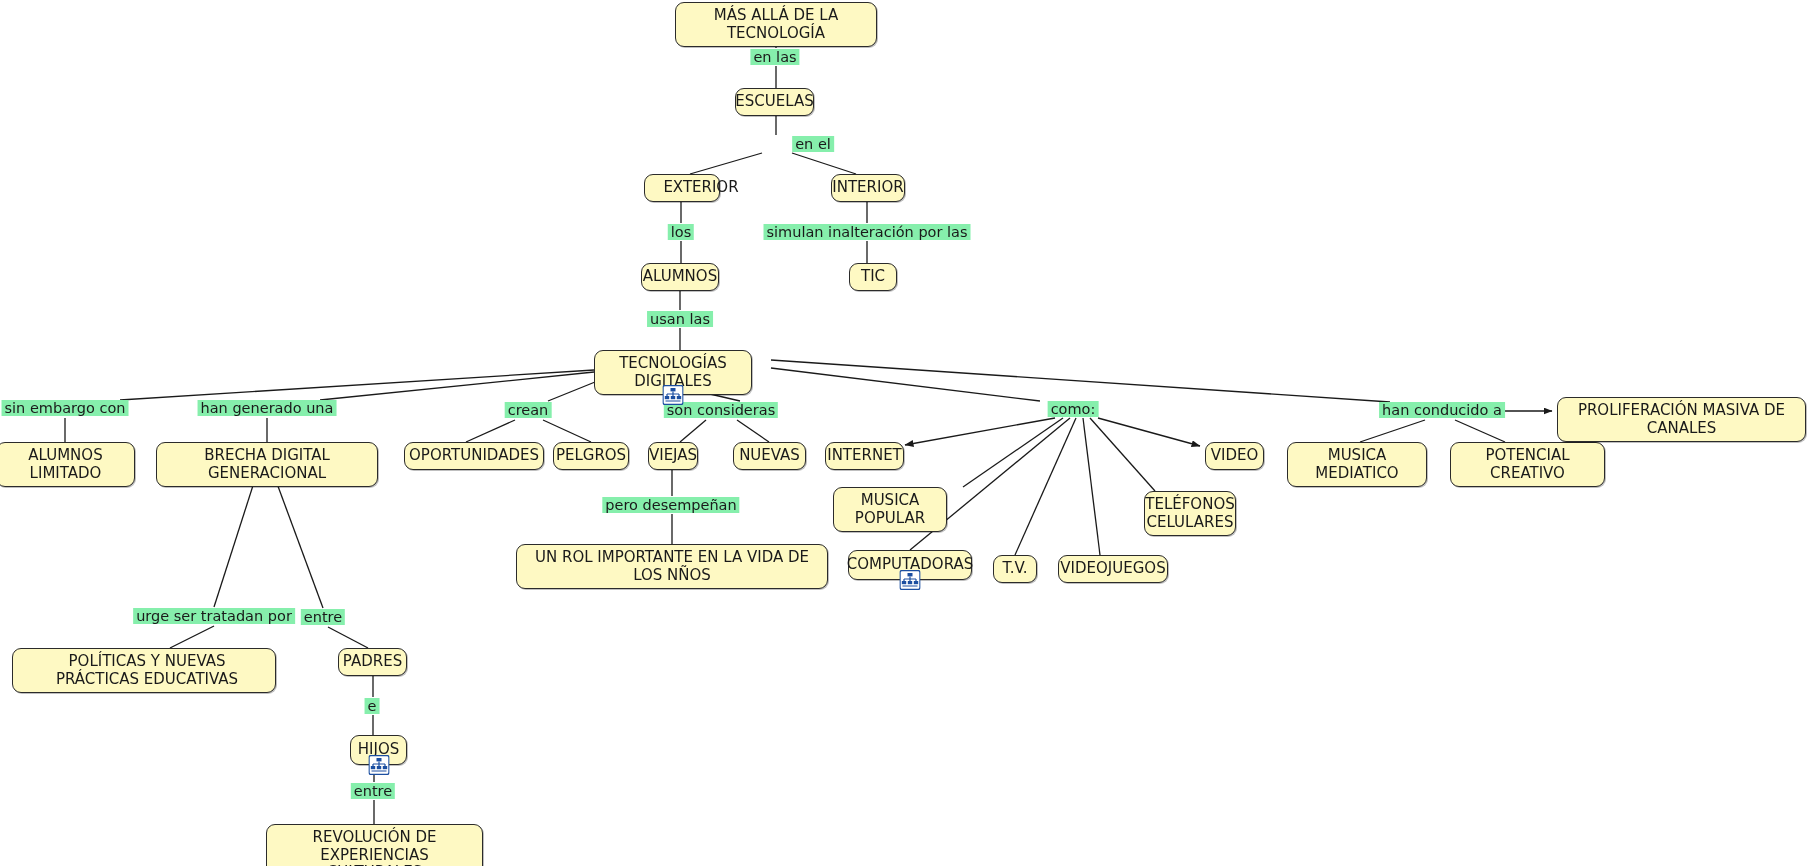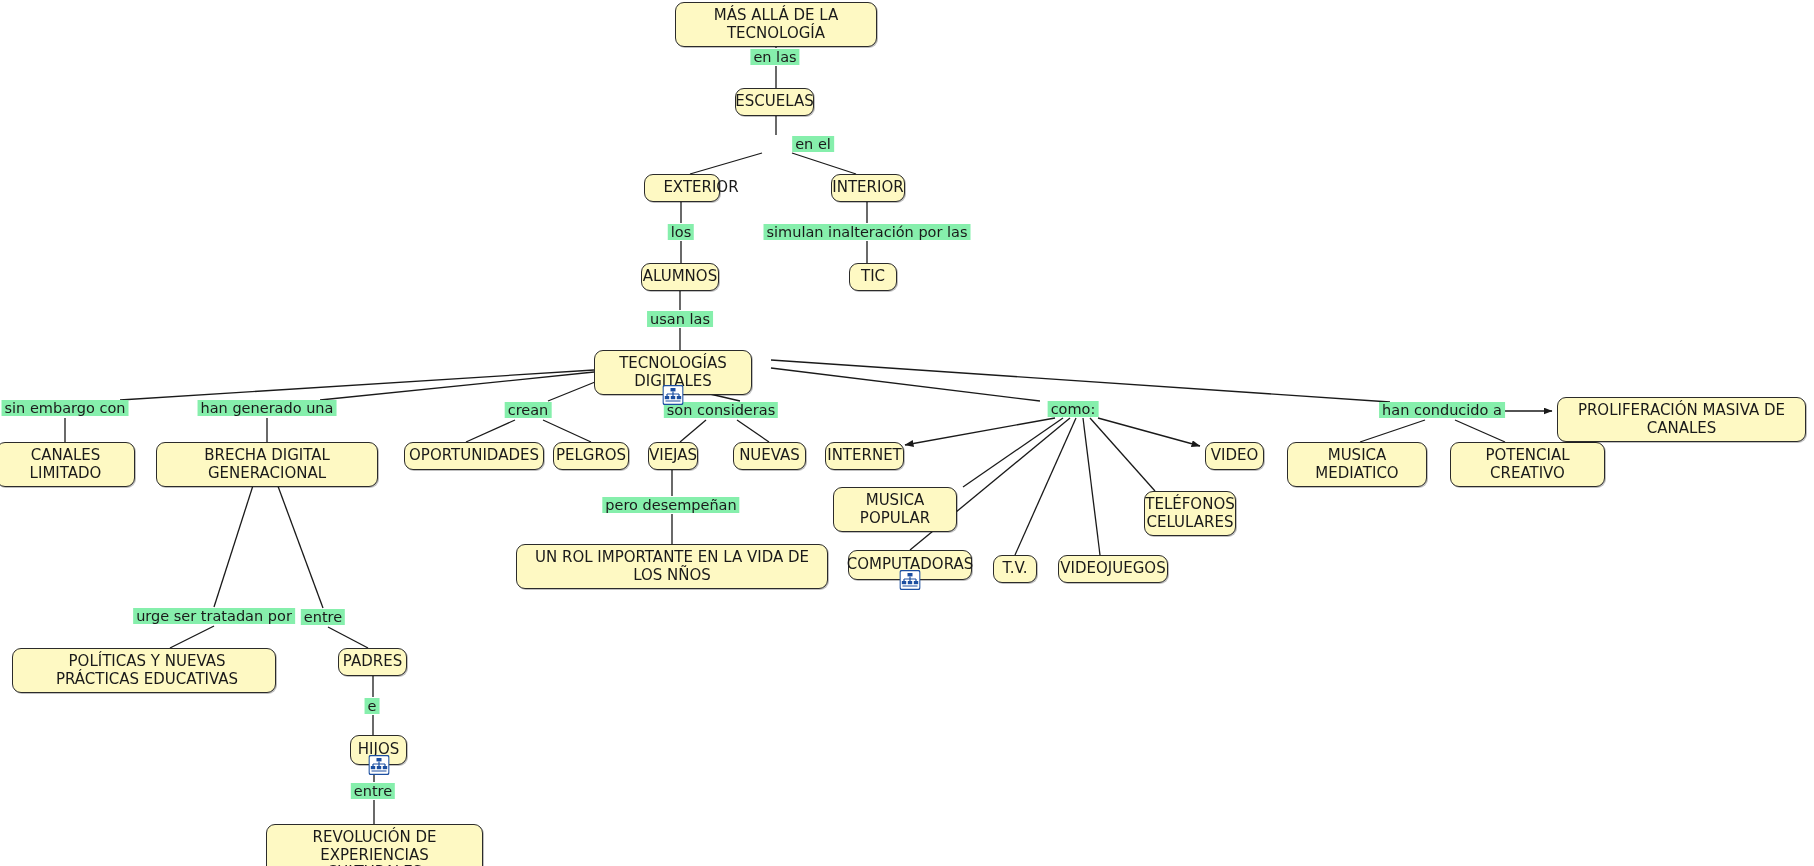--- a/index.html
+++ b/index.html
@@ -146,32 +146,32 @@
       <div class="node" style="left: 849px; top: 263px; width: 48px; min-height: 28px;"><span>TIC</span></div>
       <div class="node" style="left: 594px; top: 350px; width: 158px; min-height: 30px;"><span>TECNOLOGÍAS DIGITALES</span><span class="submap-icon"><svg viewBox="0 0 21 20" xmlns="http://www.w3.org/2000/svg">
             <rect x="0.5" y="0.5" width="20" height="19" rx="2" fill="#ffffff" stroke="#1c4fa1" stroke-width="1.4"></rect>
             <rect x="8" y="3" width="5" height="3.4" fill="#1c4fa1"></rect>
             <path d="M10.5 6.6 V9 M4.5 9 H16.5 M4.5 9 V11 M10.5 9 V11 M16.5 9 V11" stroke="#1c4fa1" stroke-width="1.2" fill="none"></path>
             <rect x="2.3" y="11" width="4.4" height="3.2" fill="#1c4fa1"></rect>
             <rect x="8.3" y="11" width="4.4" height="3.2" fill="#1c4fa1"></rect>
             <rect x="14.3" y="11" width="4.4" height="3.2" fill="#1c4fa1"></rect>
             <path d="M3 16 H18" stroke="#1c4fa1" stroke-width="1.2"></path>
           </svg></span></div>
-      <div class="node" style="left: -4px; top: 442px; width: 139px; min-height: 28px;"><span>CANALES LIMITADO</span></div>
+      <div class="node" style="left: -4px; top: 442px; width: 139px; min-height: 28px;"><span>ALUMNOS LIMITADO</span></div>
       <div class="node" style="left: 156px; top: 442px; width: 222px; min-height: 28px;"><span>BRECHA DIGITAL GENERACIONAL</span></div>
       <div class="node" style="left: 404px; top: 442px; width: 140px; min-height: 28px;"><span>OPORTUNIDADES</span></div>
       <div class="node" style="left: 553px; top: 442px; width: 76px; min-height: 28px;"><span>PELGROS</span></div>
       <div class="node" style="left: 648px; top: 442px; width: 50px; min-height: 28px;"><span>VIEJAS</span></div>
       <div class="node" style="left: 733px; top: 442px; width: 73px; min-height: 28px;"><span>NUEVAS</span></div>
       <div class="node" style="left: 825px; top: 442px; width: 79px; min-height: 28px;"><span>INTERNET</span></div>
       <div class="node" style="left: 1205px; top: 442px; width: 59px; min-height: 28px;"><span>VIDEO</span></div>
       <div class="node" style="left: 1287px; top: 442px; width: 140px; min-height: 28px;"><span>MUSICA MEDIATICO</span></div>
       <div class="node" style="left: 1450px; top: 442px; width: 155px; min-height: 28px;"><span>POTENCIAL CREATIVO</span></div>
       <div class="node" style="left: 1557px; top: 397px; width: 249px; min-height: 29px;"><span>PROLIFERACIÓN MASIVA DE CANALES</span></div>
-      <div class="node" style="left: 833px; top: 487px; width: 124px; min-height: 28px;"><span>MUSICA POPULAR</span></div>
+      <div class="node" style="left: 833px; top: 487px; width: 114px; min-height: 28px;"><span>MUSICA POPULAR</span></div>
       <div class="node" style="left: 1144px; top: 491px; width: 92px; min-height: 42px;"><span>TELÉFONOS
 CELULARES</span></div>
       <div class="node" style="left: 848px; top: 550px; width: 124px; min-height: 30px;"><span>COMPUTADORAS</span><span class="submap-icon"><svg viewBox="0 0 21 20" xmlns="http://www.w3.org/2000/svg">
             <rect x="0.5" y="0.5" width="20" height="19" rx="2" fill="#ffffff" stroke="#1c4fa1" stroke-width="1.4"></rect>
             <rect x="8" y="3" width="5" height="3.4" fill="#1c4fa1"></rect>
             <path d="M10.5 6.6 V9 M4.5 9 H16.5 M4.5 9 V11 M10.5 9 V11 M16.5 9 V11" stroke="#1c4fa1" stroke-width="1.2" fill="none"></path>
             <rect x="2.3" y="11" width="4.4" height="3.2" fill="#1c4fa1"></rect>
             <rect x="8.3" y="11" width="4.4" height="3.2" fill="#1c4fa1"></rect>
             <rect x="14.3" y="11" width="4.4" height="3.2" fill="#1c4fa1"></rect>
             <path d="M3 16 H18" stroke="#1c4fa1" stroke-width="1.2"></path>

